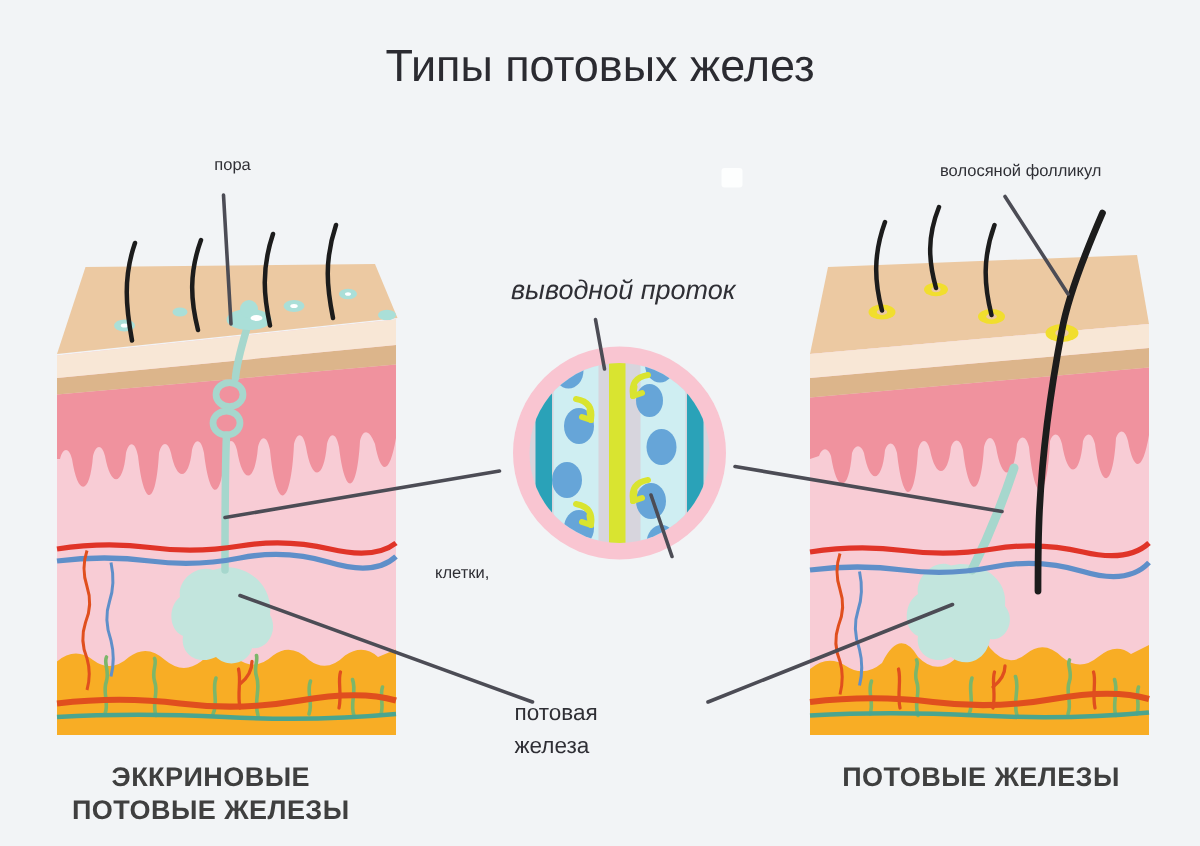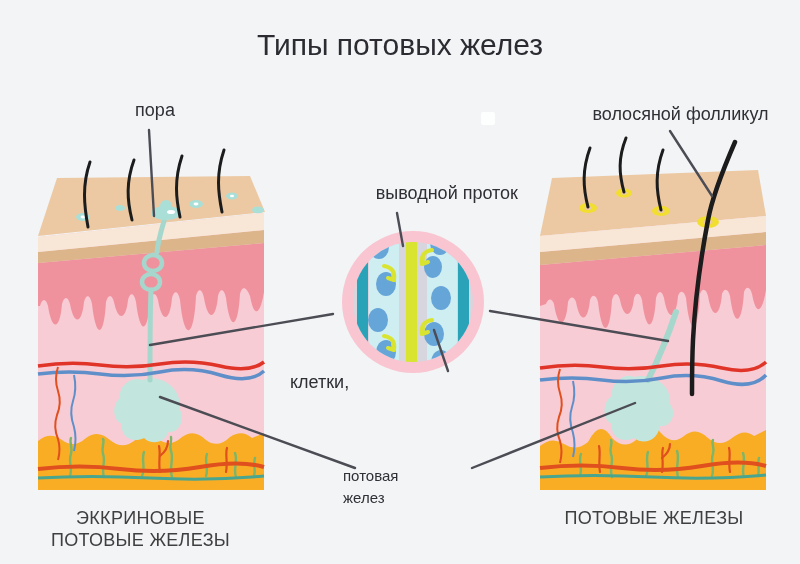--- a/index.html
+++ b/index.html
@@ -10,28 +10,28 @@
     font-family: "Liberation Sans", "DejaVu Sans", sans-serif;
     overflow: hidden;
   }
   #art { position:absolute; left:0; top:0; }
 
   .txt { position:absolute; color: var(--label-text, #2f2f35); }
   .title {
     left:0; right:0; top:28px; text-align:center;
     font-size:30px; font-weight:normal; color: var(--title-text, #2b2b31);
   }
-  .lbl { font-size:18px; line-height:21px; }
+  .lbl { font-size:11px; line-height:21px; }
   .lbl-pore     { left:110px; top:100px; width:90px;  text-align:center; }
   .lbl-follicle { left:553px; top:104px; width:255px; text-align:center; }
-  .lbl-duct     { left:313px; top:183px; width:205px; text-align:right; font-size:18px; }
+  .lbl-duct     { left:313px; top:183px; width:205px; text-align:center; font-size:18px;font-style:italic; }
   .lbl-cells    { left:290px; top:372px; width:230px; text-align:left; }
   .lbl-gland    { left:343px; top:445px; width:142px; text-align:left; font-size:15px; line-height:22px;margin-top:20px; }
   .caption {
-    font-size:18px; line-height:22px; font-weight:normal;
+    font-size:18px; line-height:22px; font-weight:bold;
     text-align:center; color: var(--caption-text, #3f3f3f); letter-spacing:0.3px;
   }
   .caption-left  { left:28px;  top:507px; width:225px; }
   .caption-right { left:540px; top:507px; width:228px; }
 
   
   .f-topface  { fill: var(--skin-top); }
   .f-cream    { fill: var(--epidermis-cream); }
   .f-tan      { fill: var(--epidermis-tan); }
   .f-dpink    { fill: var(--dermis-dark-pink); }
@@ -270,21 +270,21 @@
   <div class="txt lbl lbl-pore">пора</div>
   <div class="txt lbl lbl-follicle">волосяной фолликул</div>
   <div class="txt lbl lbl-duct">выводной проток</div>
 
   <div class="txt lbl lbl-cells">
     <div>клетки,</div>
   </div>
 
   <div class="txt lbl lbl-gland">
     <div>потовая</div>
-    <div>желез</div>
+    <div>железа</div>
   </div>
 
   <div class="txt caption caption-left">
     <div>ЭККРИНОВЫЕ</div>
     <div>ПОТОВЫЕ ЖЕЛЕЗЫ</div>
   </div>
 
   <div class="txt caption caption-right">
     <div>ПОТОВЫЕ ЖЕЛЕЗЫ</div>
   </div>

